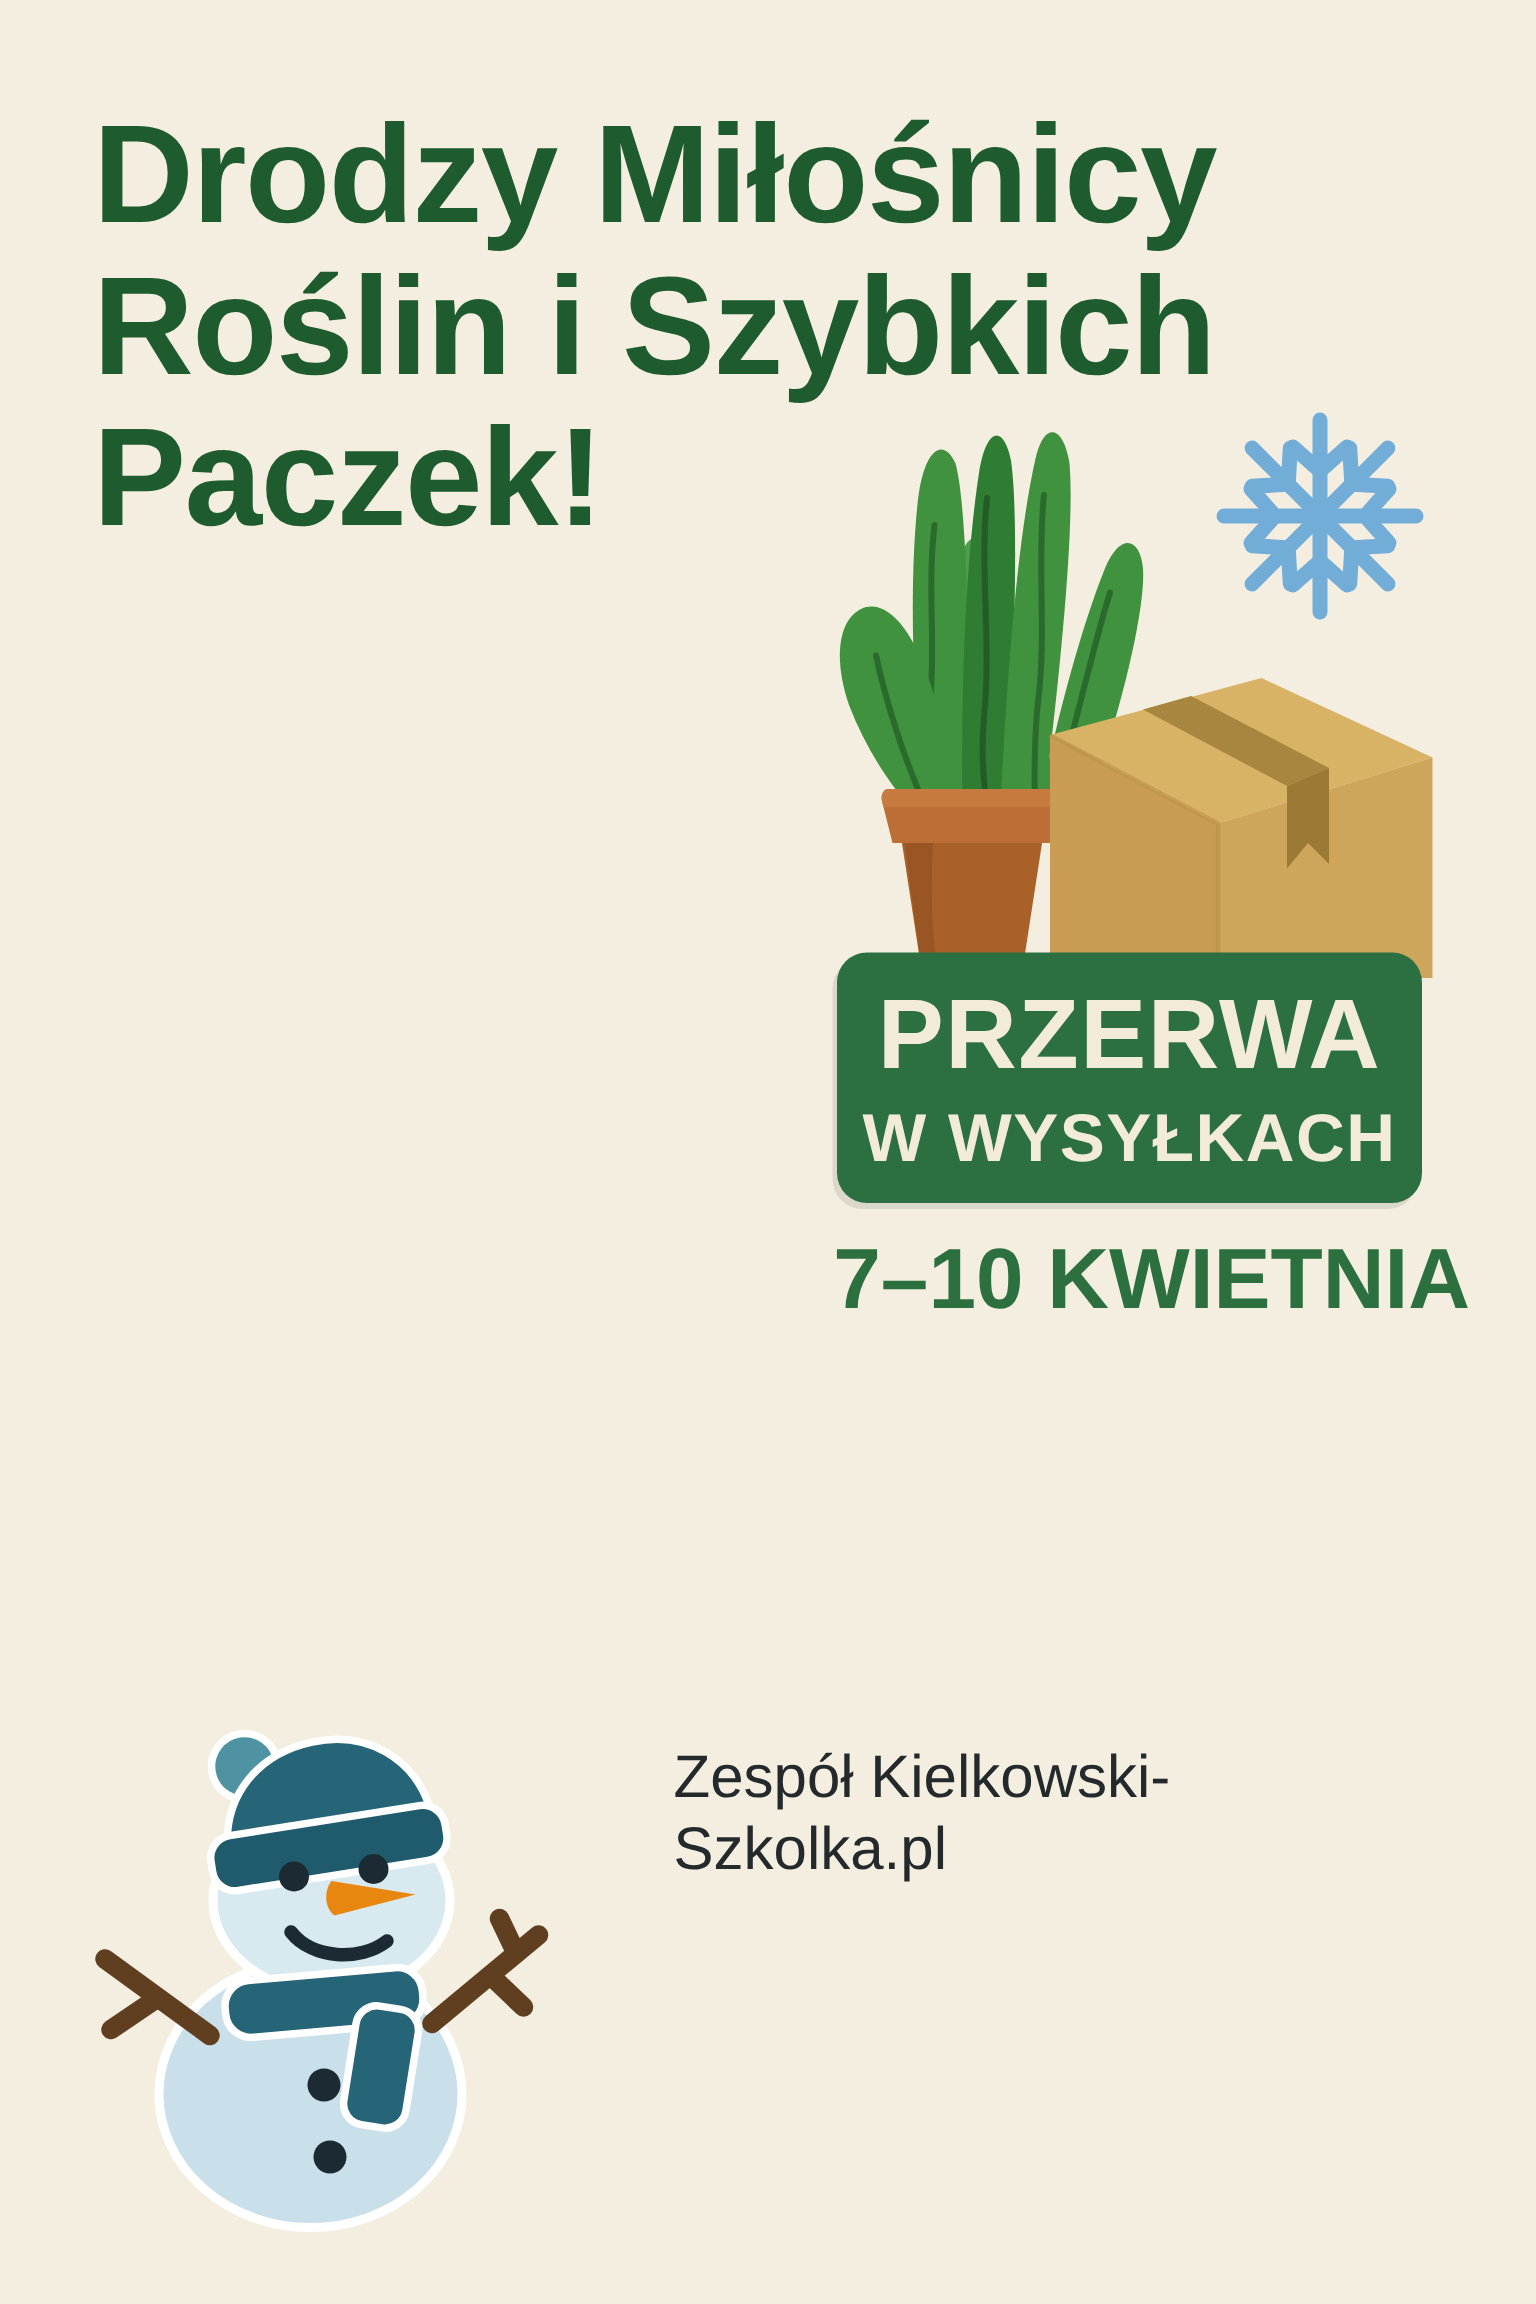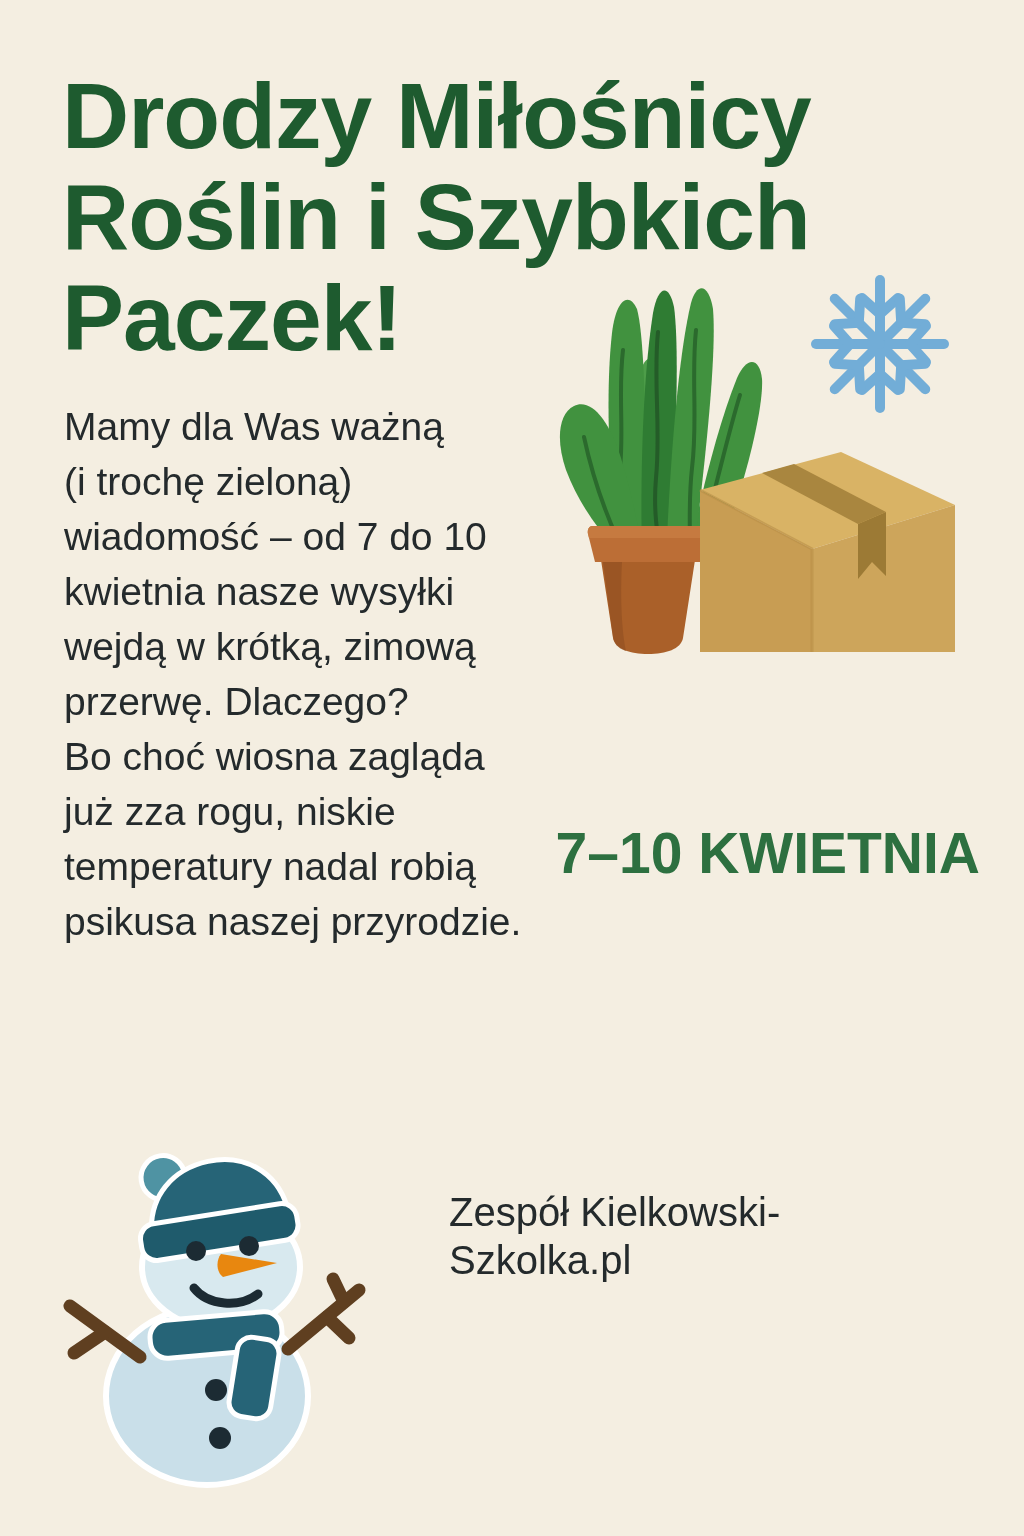--- a/index.html
+++ b/index.html
@@ -49,21 +49,21 @@
     font-size: 39px; line-height: 55px;
     color: var(--body-text, #242a2c);
     white-space: pre-line; z-index: 3;
   }
   .sign1, .sign2 {
     position: absolute; left: 449px; margin: 0;
     font-size: 40px; line-height: 48px;
     color: var(--body-text, #242a2c); z-index: 3;
   }
   .sign1 { top: 1153px; }
-  .sign2 { top: 1188px; }
+  .sign2 { top: 1161px; }
 </style>
 </head>
 <body>
 
 <div class="page">
 
   <svg class="art" viewBox="0 0 1024 1536" xmlns="http://www.w3.org/2000/svg" aria-hidden="true">
 
     <g>
 
@@ -155,30 +155,24 @@
         <path d="M 327 1317 L 349 1338"></path>
         <path d="M 344 1302 L 333 1279"></path>
       </g>
     </g>
   </svg>
 
   <h1 class="heading">Drodzy Miłośnicy
 Roślin i Szybkich
 Paczek!</h1>
 
-  <p class="intro">Mamy dla Was ważną
-(i trochę zieloną)
-wiadomość – od 7 do 10
-kwietnia nasze wysyłki
-wejdą w krótką, zimową
-przerwę. Dlaczego?
-Bo choć wiosna zagląda
-już zza rogu, niskie
-temperatury nadal robią
-psikusa naszej przyrodzie.</p>
 
+  <div class="badge">
+    <div class="badge-line1">PRZERWA</div>
+    <div class="badge-line2">W WYSYŁKACH</div>
+  </div>
 
   <div class="date">7–10 KWIETNIA</div>
 
 
   <p class="sign2">Zespół Kielkowski-Szkolka.pl</p>
 
 </div>
 
 </body></html>

